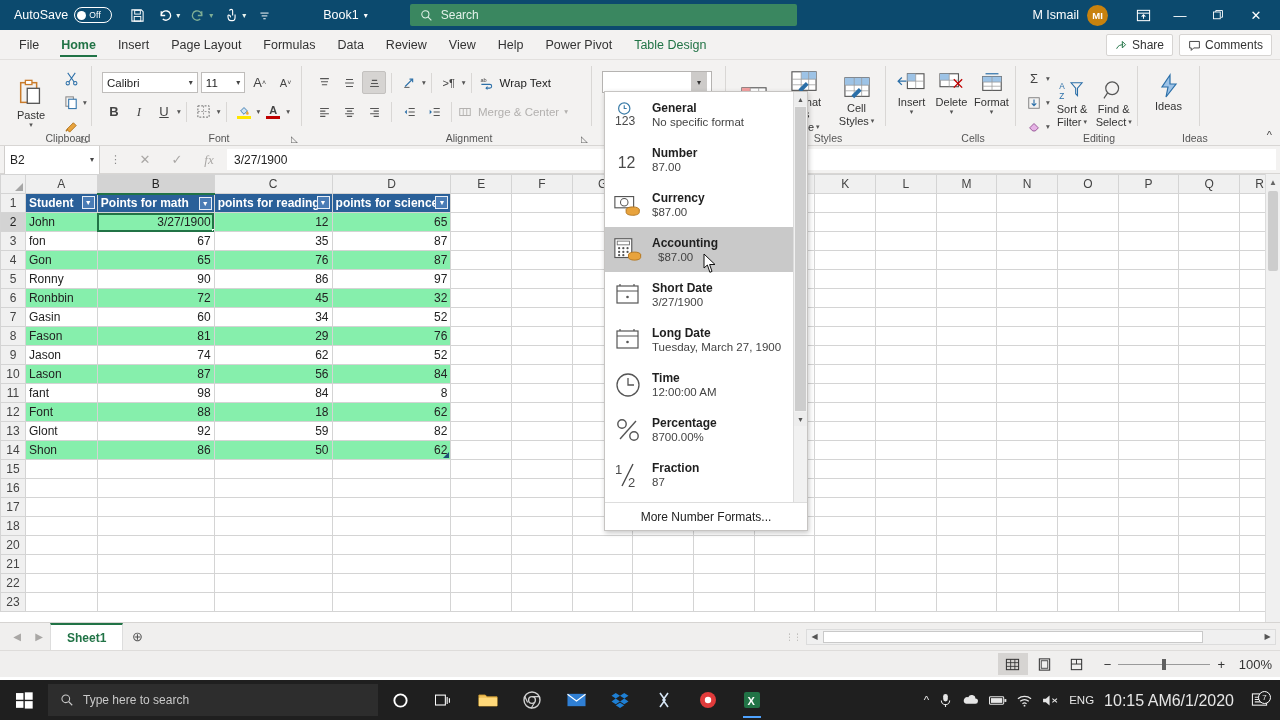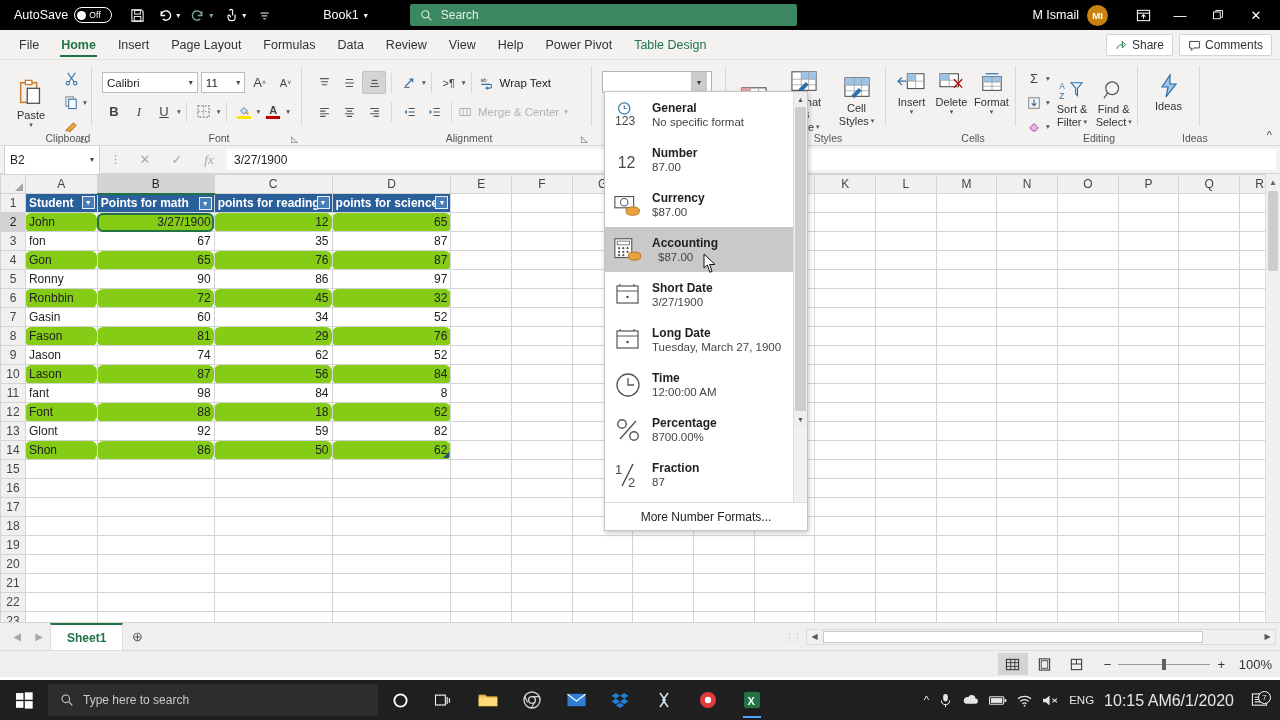--- a/index.html
+++ b/index.html
@@ -8,21 +8,21 @@
     font-family: "Liberation Sans", sans-serif;
     font-size: 12px;
     color:#222;
     background:#fff;
     -webkit-font-smoothing: antialiased;
   }
   .app { position:relative; width:1280px; height:720px; }
 
   
   .titlebar {
-    height:30px; background:#000000; color:#fff;
+    height:30px; background:#0c4a6e; color:#fff;
     display:flex; align-items:center; padding:0 4px;
   }
   .autosave-wrap { display:flex; align-items:center; gap:6px; margin-left:10px; }
   .autosave-label { font-size:12.5px; }
   .toggle {
     width:38px; height:16px; border-radius:9px; border:1.3px solid #ffffff;
     display:flex; align-items:center; padding:0 2px; gap:3px;text-align:center;
   }
   .toggle .knob { width:9px;height:9px;border-radius:50%;background:#fff; }
   .toggle .off { font-size:8.5px; letter-spacing:.2px; }
@@ -158,21 +158,21 @@
 
   td.tblhead {
     background:#2a6099; color:#fff; font-weight:bold; font-size:11.5px;
     position:relative; padding-right:16px;
   }
   td.tblhead .filt {
     position:absolute; right:2px; top:2px; width:13px; height:13px;
     background:#4a7cb5; border:1px solid #e8eef6; display:flex;
     align-items:center; justify-content:center; font-size:7px; color:#fff;
   }
-  td.band { background:#84cc16;border-radius:6px; }
+  td.band { background:#86efac; }
   td.plain { background:#ffffff; }
   td.num { text-align:right; padding-right:4px; }
   td.selcell {
     outline:2px solid #217346; outline-offset:-2px; position:relative;
   }
   .fillhandle {
     position:absolute; right:-3px; bottom:-3px; width:5px;height:5px;background:#217346;
     border:1px solid #fff;
   }
   .tblend {
@@ -1123,41 +1123,20 @@
             <td class="plain"></td>
             <td class="plain"></td>
             <td class="plain"></td>
             <td class="plain"></td>
             <td class="plain"></td>
             <td class="plain"></td>
             <td class="plain"></td>
           </tr>
       <tr>
             <td class="rowh">18</td>
-            <td class="plain"></td>
-            <td class="plain"></td>
-            <td class="plain"></td>
-            <td class="plain"></td>
-            <td class="plain"></td>
-            <td class="plain"></td>
-            <td class="plain"></td>
-            <td class="plain"></td>
-            <td class="plain"></td>
-            <td class="plain"></td>
-            <td class="plain"></td>
-            <td class="plain"></td>
-            <td class="plain"></td>
-            <td class="plain"></td>
-            <td class="plain"></td>
-            <td class="plain"></td>
-            <td class="plain"></td>
-            <td class="plain"></td>
-          </tr>
-      <tr>
-            <td class="rowh">19</td>
             <td class="plain"></td>
             <td class="plain"></td>
             <td class="plain"></td>
             <td class="plain"></td>
             <td class="plain"></td>
             <td class="plain"></td>
             <td class="plain"></td>
             <td class="plain"></td>
             <td class="plain"></td>
             <td class="plain"></td>

